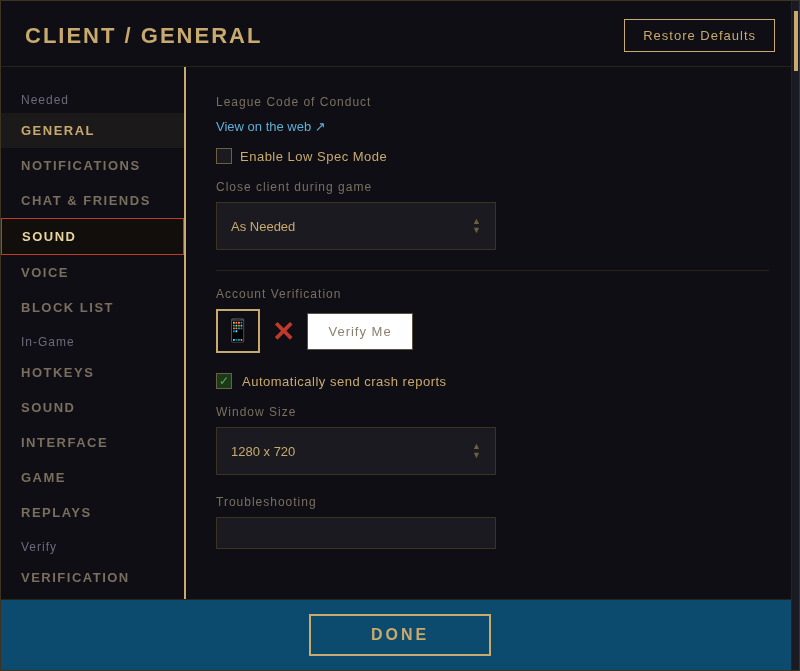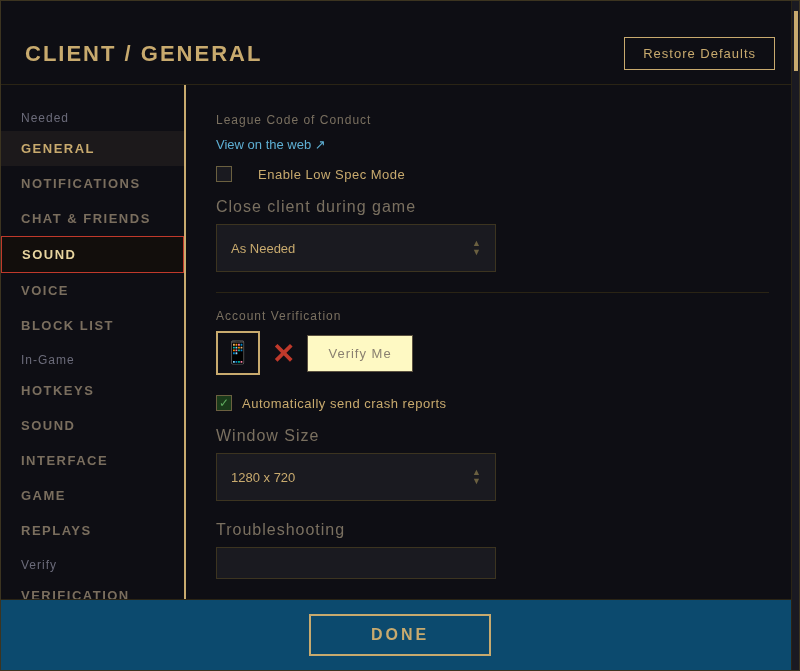--- a/index.html
+++ b/index.html
@@ -23,21 +23,20 @@
     }
 
     
     .header {
       display: flex;
       align-items: center;
       justify-content: space-between;
       padding: 18px 24px 14px 24px;
       border-bottom: 1px solid #2a2415;
       background: #0e0e14;
-      margin-top: 18px;
     }
 
     .header-title {
       font-size: 22px;
       letter-spacing: 2px;
       color: #a0875a;
     }
 
     .header-title span {
       color: #c8aa6e;
@@ -151,21 +150,21 @@
       cursor: pointer;
       margin-bottom: 14px;
       display: inline-flex;
       align-items: center;
       gap: 4px;
     }
 
     .checkbox-row {
       display: flex;
       align-items: center;
-      gap: 26px;
+      gap: 8px;
       margin-bottom: 16px;
     }
 
     .checkbox-box {
       width: 16px;
       height: 16px;
       border: 1px solid #6b6040;
       background: #1a1a20;
       flex-shrink: 0;
       display: flex;
@@ -174,21 +173,21 @@
       cursor: pointer;
     }
 
     .checkbox-label {
       font-size: 13px;
       color: #c8aa6e;
       letter-spacing: 0.5px;
     }
 
     .field-label {
-      font-size: 16px;
+      font-size: 12px;
       color: #7a7060;
       letter-spacing: 1px;
       margin-bottom: 8px;
       margin-top: 8px;
     }
 
     .select-box {
       background: #1a1a20;
       border: 1px solid #3c3420;
       color: #c8aa6e;
@@ -238,21 +237,21 @@
       color: #c8aa6e;
     }
 
     .x-icon {
       color: #c0392b;
       font-size: 28px;
       font-weight: bold;
     }
 
     .verify-btn {
-      background: #fef9c3;
+      background: #ffffff;
       border: 1px solid #5a5040;
       color: #8a8070;
       padding: 10px 20px;
       font-size: 13px;
       letter-spacing: 1px;
       cursor: pointer;
       font-family: Arial, sans-serif;
     }
 
     .checkbox-row-checked {

